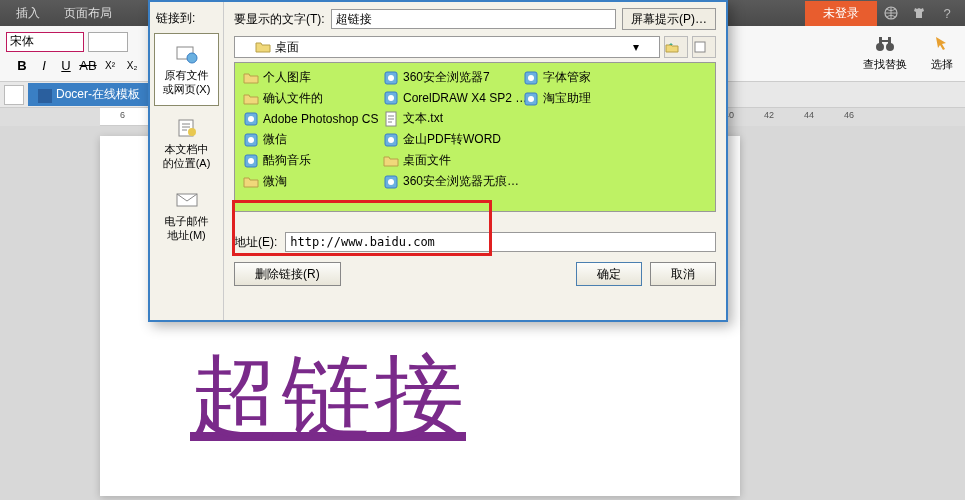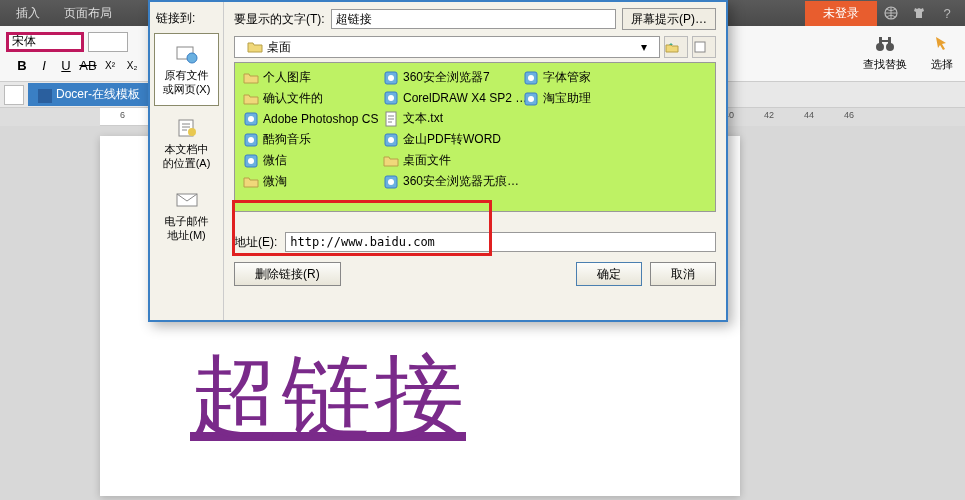--- a/index.html
+++ b/index.html
@@ -7,21 +7,21 @@
 
 
 .ribbon-tabs { height: 26px; background: linear-gradient(#5a5a5a, #4a4a4a); display: flex; align-items: center; padding: 0 4px; color: #ddd; font-size: 12px; }
 .ribbon-tabs .tab { padding: 4px 12px; cursor: pointer; }
 .ribbon-tabs .spacer { flex: 1; }
 .ribbon-tabs .login { background: #e85d2e; color: #fff; padding: 4px 18px; }
 .ribbon-tabs .topicon { width: 20px; height: 20px; margin: 0 4px; display: inline-flex; align-items: center; justify-content: center; }
 
 
 .toolbar { height: 56px; background: #f7f7f7; border-bottom: 1px solid #ccc; display: flex; align-items: center; padding: 0 6px; font-size: 12px; }
-.font-name { width: 78px; height: 20px; border: 3px solid #be185d; background: #fff; padding: 1px 3px; font-size: 12px; }
+.font-name { width: 78px; height: 20px; border: 1px solid #be185d; background: #fff; padding: 1px 3px; font-size: 12px; }
 .font-size { width: 14px; height: 20px; border: 1px solid #aaa; background: #fff; margin-left: 4px; padding: 1px 19px; font-size: 12px; }
 .fmt-group { display: flex; align-items: center; margin-left: 6px; gap: 2px; }
 .fmt-btn { width: 20px; height: 20px; border: 1px solid transparent; display: flex; align-items: center; justify-content: center; font-size: 13px; cursor: pointer; }
 .fmt-btn.bold { font-weight: bold; }
 .fmt-btn.italic { font-style: italic; }
 .fmt-btn.underline { text-decoration: underline; }
 .fmt-btn.sup { font-size: 10px; }
 .toolbar .right-group { margin-left: auto; display: flex; gap: 12px; }
 .rg-item { display: flex; flex-direction: column; align-items: center; font-size: 11px; cursor: pointer; padding: 2px 6px; }
 .rg-item .icn { font-size: 18px; height: 22px; }
@@ -51,21 +51,21 @@
 .link-type.sel { border: 1px solid #8a8a6a; background: #fff; }
 .link-type .lt-icon { width: 28px; height: 24px; margin-bottom: 2px; display: flex; align-items: center; justify-content: center; font-size: 18px; }
 
 .dlg-main { flex: 1; padding: 6px 10px; position: relative; }
 .display-row { display: flex; align-items: center; gap: 6px; margin-bottom: 6px; }
 .display-row label { font-size: 12px; }
 .display-input { flex: 1; height: 20px; border: 1px solid #999; padding: 1px 4px; font-size: 12px; background: #fff; }
 .tip-btn { height: 22px; padding: 0 8px; border: 1px solid #999; background: #f0ede3; font-size: 12px; cursor: pointer; }
 
 .location-row { display: flex; align-items: center; gap: 4px; margin-bottom: 4px; }
-.location-select { flex: 1; height: 22px; border: 1px solid #999; background: #fff; font-size: 12px; padding: 1px 12px; display: flex; align-items: center; gap: 4px; }
+.location-select { flex: 1; height: 22px; border: 1px solid #999; background: #fff; font-size: 12px; padding: 1px 20px; display: flex; align-items: center; gap: 4px; }
 .loc-btn { width: 24px; height: 22px; border: 1px solid #bbb; background: #f0ede3; cursor: pointer; }
 
 .file-pane { border: 1px solid #999; background: #bef264; height: 150px; padding: 4px; display: flex; flex-wrap: wrap; flex-direction: column; align-content: flex-start; overflow: hidden; }
 .file-item { display: flex; align-items: center; gap: 4px; font-size: 12px; padding: 2px 4px; width: 140px; cursor: pointer; white-space: nowrap; }
 .fi-icon { width: 16px; height: 16px; display: inline-flex; align-items: center; justify-content: center; flex-shrink: 0; }
 
 .addr-row { display: flex; align-items: center; gap: 8px; margin-top: 20px; position: relative; }
 .addr-row label { font-size: 12px; }
 .addr-input { flex: 1; height: 20px; border: 1px solid #999; padding: 1px 4px; font-size: 12px; background: #fff; font-family: monospace; }
 .red-box { position: absolute; border: 3px solid #e02020; left: -2px; top: -32px; width: 260px; height: 56px; pointer-events: none; }
@@ -255,30 +255,30 @@
             </span>
             <span>Adobe Photoshop CS</span>
           </div>
           <div class="file-item">
             <span class="fi-icon">
               <svg width="16" height="16" viewBox="0 0 16 16">
                 <rect x="2" y="2" width="12" height="12" rx="2" fill="#6ab0e0" stroke="#3a7fc4"></rect>
                 <circle cx="8" cy="8" r="3" fill="#fff"></circle>
               </svg>
             </span>
+            <span>微信</span>
+          </div>
+          <div class="file-item">
+            <span class="fi-icon">
+              <svg width="16" height="16" viewBox="0 0 16 16">
+                <rect x="2" y="2" width="12" height="12" rx="2" fill="#6ab0e0" stroke="#3a7fc4"></rect>
+                <circle cx="8" cy="8" r="3" fill="#fff"></circle>
+              </svg>
+            </span>
             <span>酷狗音乐</span>
-          </div>
-          <div class="file-item">
-            <span class="fi-icon">
-              <svg width="16" height="16" viewBox="0 0 16 16">
-                <rect x="2" y="2" width="12" height="12" rx="2" fill="#6ab0e0" stroke="#3a7fc4"></rect>
-                <circle cx="8" cy="8" r="3" fill="#fff"></circle>
-              </svg>
-            </span>
-            <span>微信</span>
           </div>
           <div class="file-item">
             <span class="fi-icon">
               <svg width="16" height="14" viewBox="0 0 16 14">
                 <path d="M1 3h5l1 2h8v7H1z" fill="#f0d87a" stroke="#b8a048"></path>
               </svg>
             </span>
             <span>微淘</span>
           </div>
           <div class="file-item">

